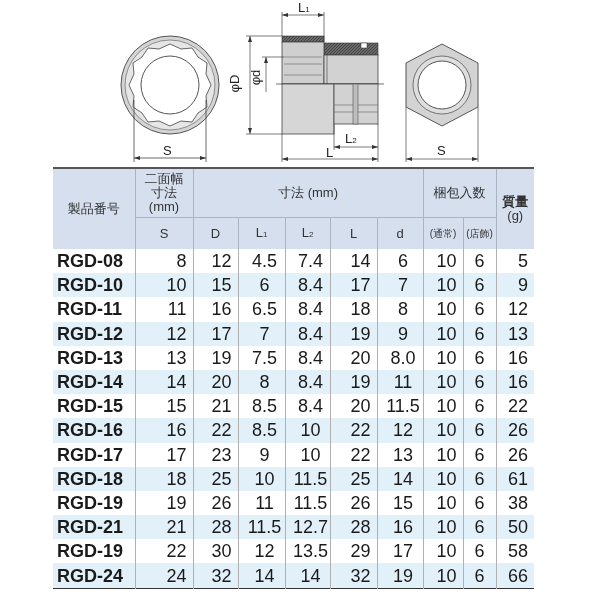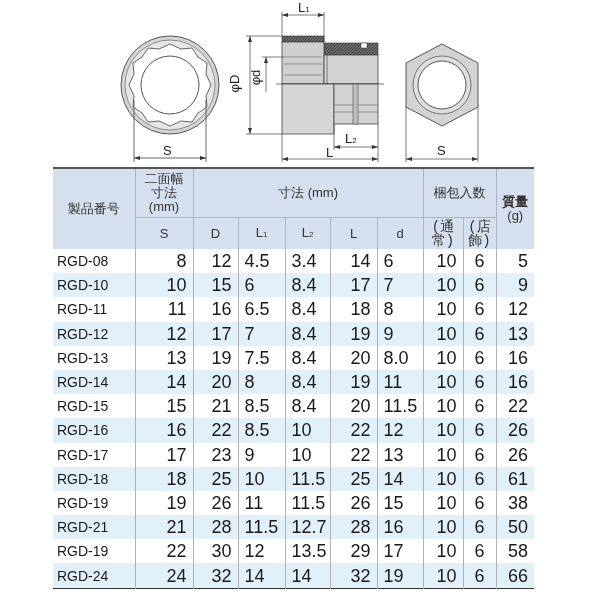--- a/index.html
+++ b/index.html
@@ -9,26 +9,26 @@
     .dimlabel { position:absolute; font-size:13px; color:#222; }
     table.spec { position:absolute; left:53px; top:167px; border-collapse:collapse; table-layout:fixed; }
     table.spec td, table.spec th { padding:0; text-align:center; font-weight:normal; }
     .hdr { background:#d6dfee; color:#333; font-size:13px; border-right:1px solid #aab3c0; line-height:14px; }
     .hdr.last { border-right:none; }
     .hdr.sub { border-top:1px solid #aab3c0; height:31px; }
     thead tr.top th { height:48px; }
     thead { border-top:2px solid #555; }
     tbody td { font-size:18px; height:24.2px; line-height:24px; border-right:1px solid #b0b0b0; }
     tbody td.last { border-right:none; }
-    tbody td.model { font-weight:normal; font-size:14px; text-align:left; padding-left:4px; }
+    tbody td.model { font-weight:bold; font-size:18px; text-align:left; padding-left:4px; }
     tbody tr.alt td { background:#e2f0fa; }
-    tbody td.l { text-align:left; padding-left:6px; }
+    tbody td.l { text-align:center; padding-left:6px; }
     tbody td.r { text-align:right; padding-right:6px; }
     tbody { border-bottom:1.5px solid #333; }
-    .small { font-size:14px;font-family:Liberation Mono, monospace; }
+    .small { font-size:10px; }
     sub.s { font-size:8px; vertical-align:baseline; position:relative; top:0px; }
   </style>
 </head>
 <body>
 
 <div class="diagrams">
   <svg width="600" height="168" viewBox="0 0 600 168">
     <defs>
       <pattern id="hatch" width="3" height="3" patternUnits="userSpaceOnUse">
         <rect width="3" height="3" fill="#6a6a6a"></rect>
@@ -156,21 +156,21 @@
       <th class="hdr sub small">(通常)</th>
       <th class="hdr sub small">(店飾)</th>
     </tr>
   </thead>
   <tbody id="tbody">
   <tr>
         <td class="model">RGD-08</td>
         <td class="r">8</td>
         <td class="r">12</td>
         <td class="l">4.5</td>
-        <td class="l">3.4</td>
+        <td class="l">7.4</td>
         <td class="r">14</td>
         <td class="l">6</td>
         <td class="r">10</td>
         <td>6</td>
         <td class="r last">5</td>
       </tr>
       <tr class="alt">
         <td class="model">RGD-10</td>
         <td class="r">10</td>
         <td class="r">15</td>

